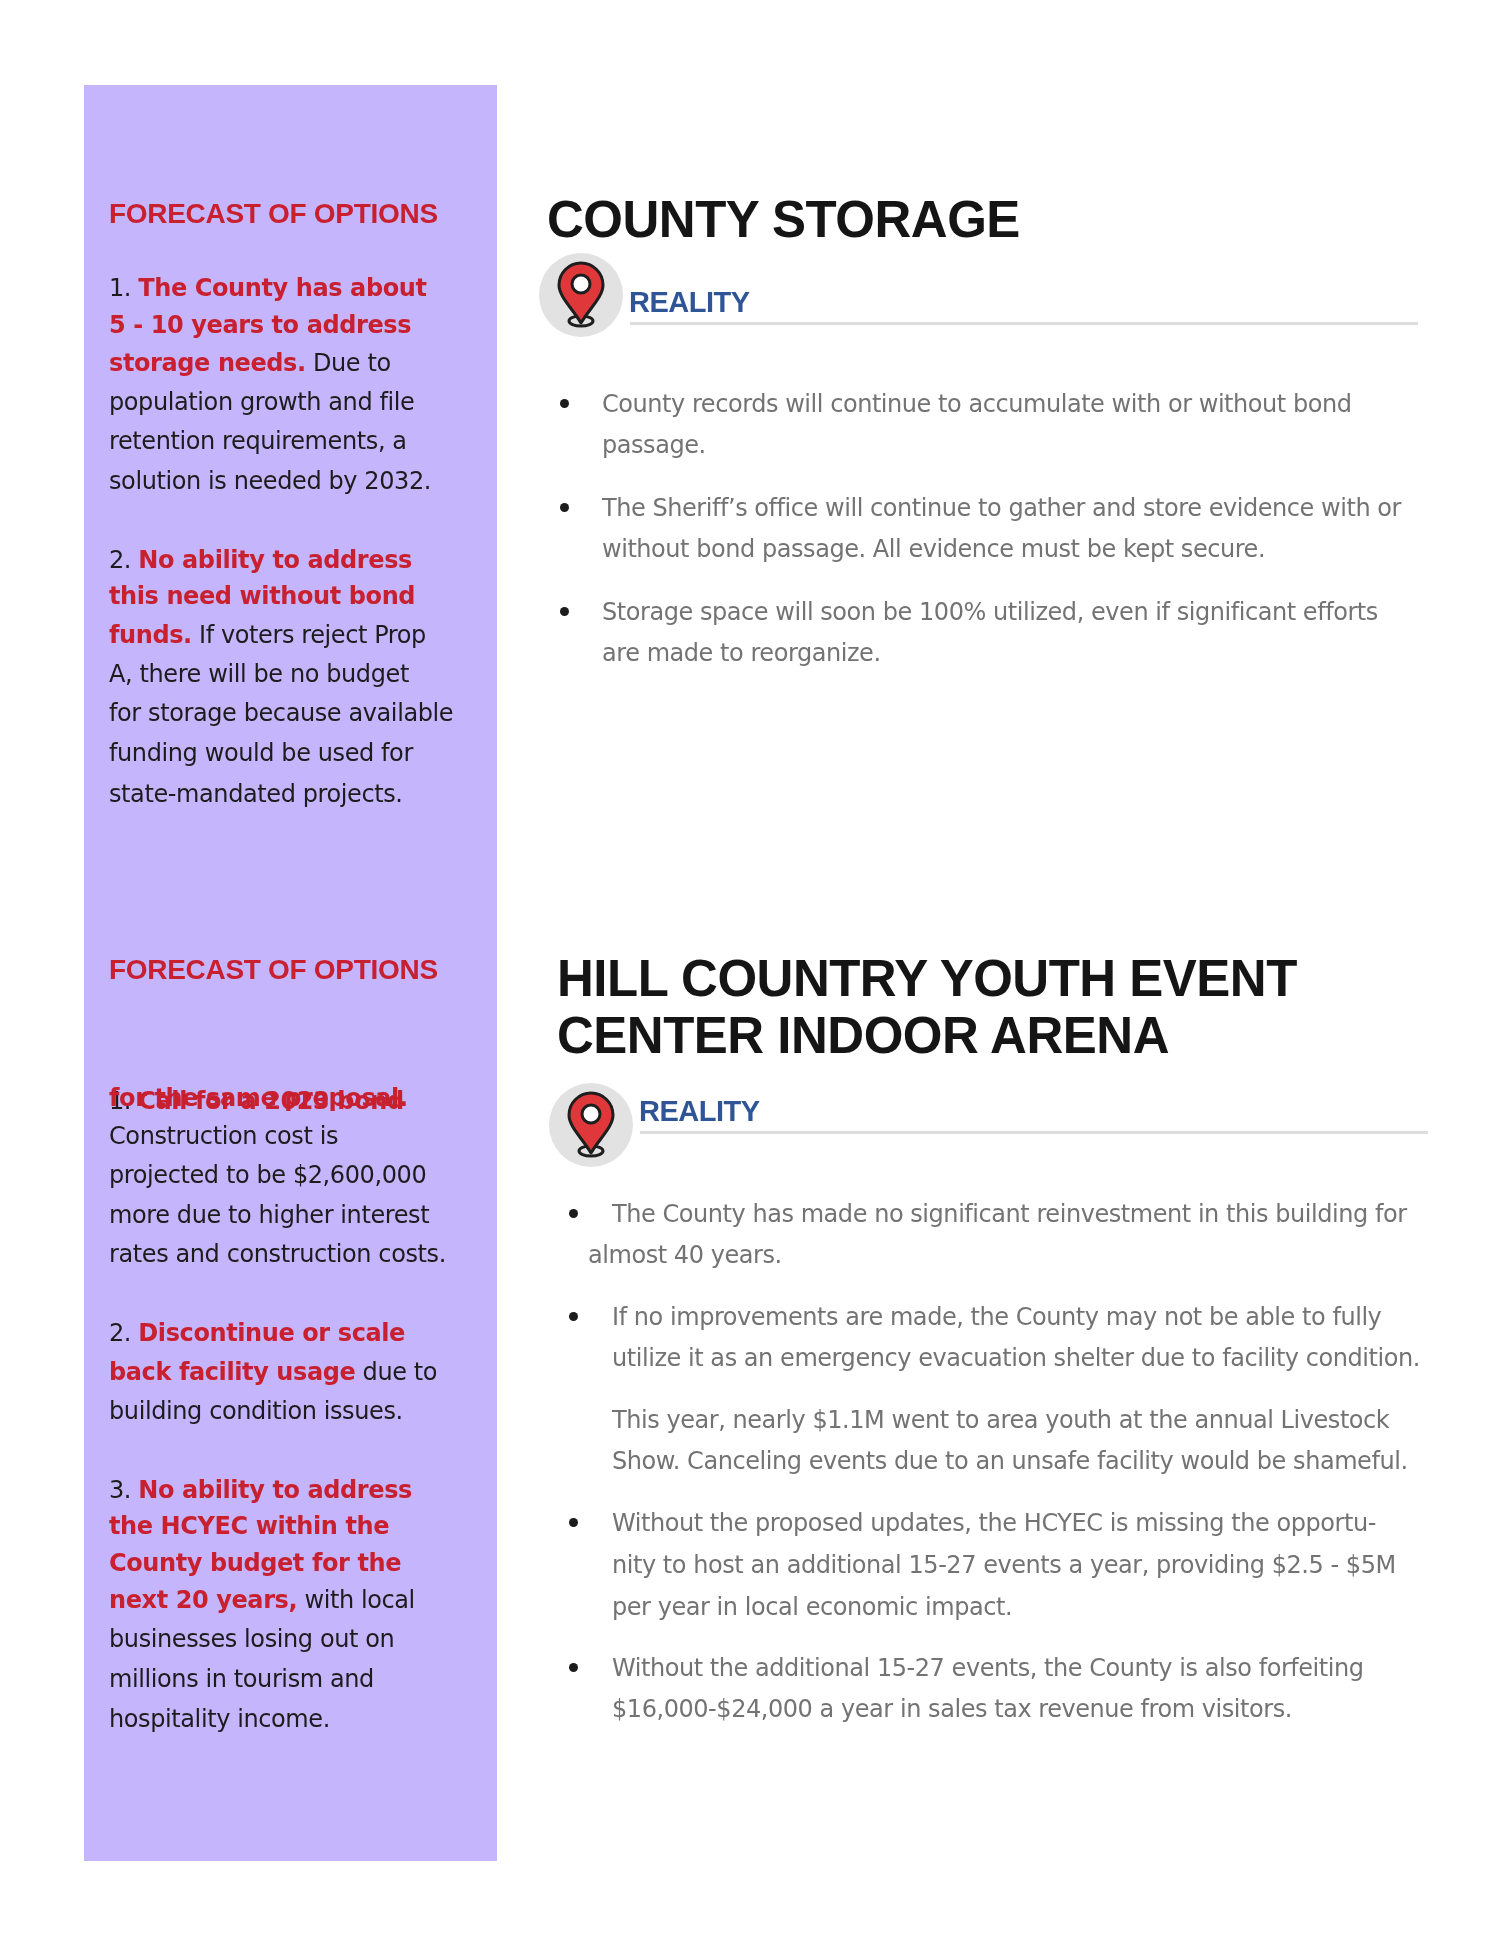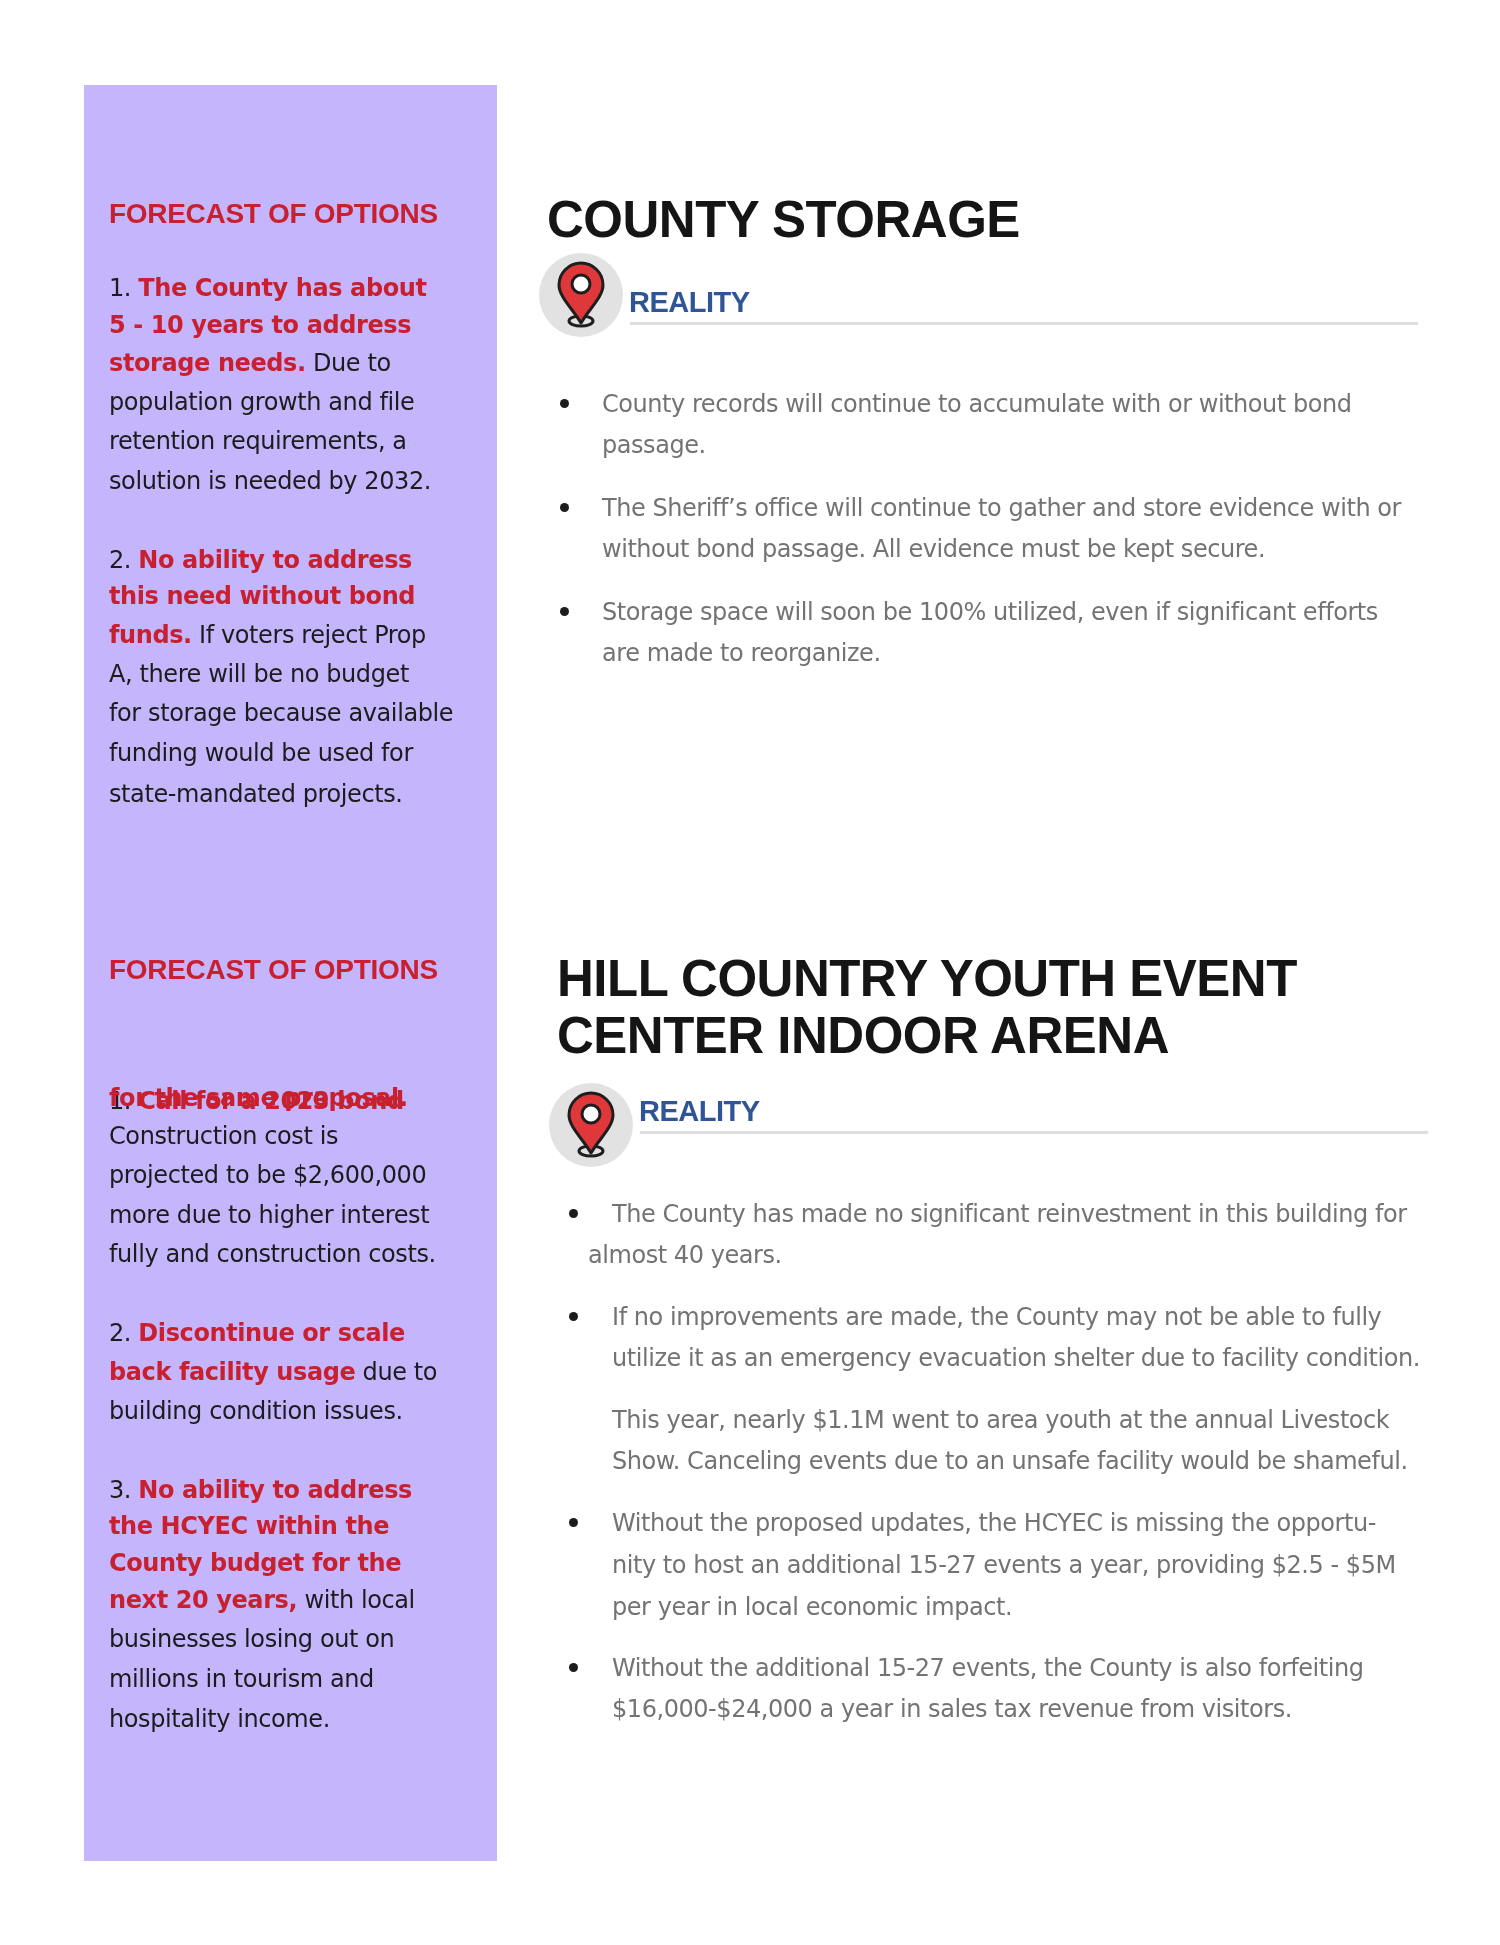--- a/index.html
+++ b/index.html
@@ -77,21 +77,21 @@
   </div>
 
   <div class="side-block" style="top:0;">
     <div class="side-heading" style="top:871px;">FORECAST OF OPTIONS</div>
     <div>
       <div class="line" style="top:1004px;text-align:center;"><span class="num">1.  </span><span class="red">Call for a 2023 bond</span></div>
       <div class="line" style="top:1001px;"><span class="red">for the same proposal.</span></div>
       <div class="line" style="top:1039px;"><span class="blk">Construction cost is</span></div>
       <div class="line" style="top:1078px;"><span class="blk">projected to be $2,600,000</span></div>
       <div class="line" style="top:1118px;"><span class="blk">more due to higher interest</span></div>
-      <div class="line" style="top:1157px;"><span class="blk">fully and construction costs.</span></div>
+      <div class="line" style="top:1157px;"><span class="blk">rates and construction costs.</span></div>
     </div>
     <div>
       <div class="line" style="top:1236px;"><span class="num">2.  </span><span class="red">Discontinue or scale</span></div>
       <div class="line" style="top:1275px;"><span class="red">back facility usage</span><span class="blk"> due to</span></div>
       <div class="line" style="top:1314px;"><span class="blk">building condition issues.</span></div>
     </div>
     <div>
       <div class="line" style="top:1393px;"><span class="num">3.  </span><span class="red">No ability to address</span></div>
       <div class="line" style="top:1429px;"><span class="red">the HCYEC within the</span></div>
       <div class="line" style="top:1466px;"><span class="red">County budget for the</span></div>

